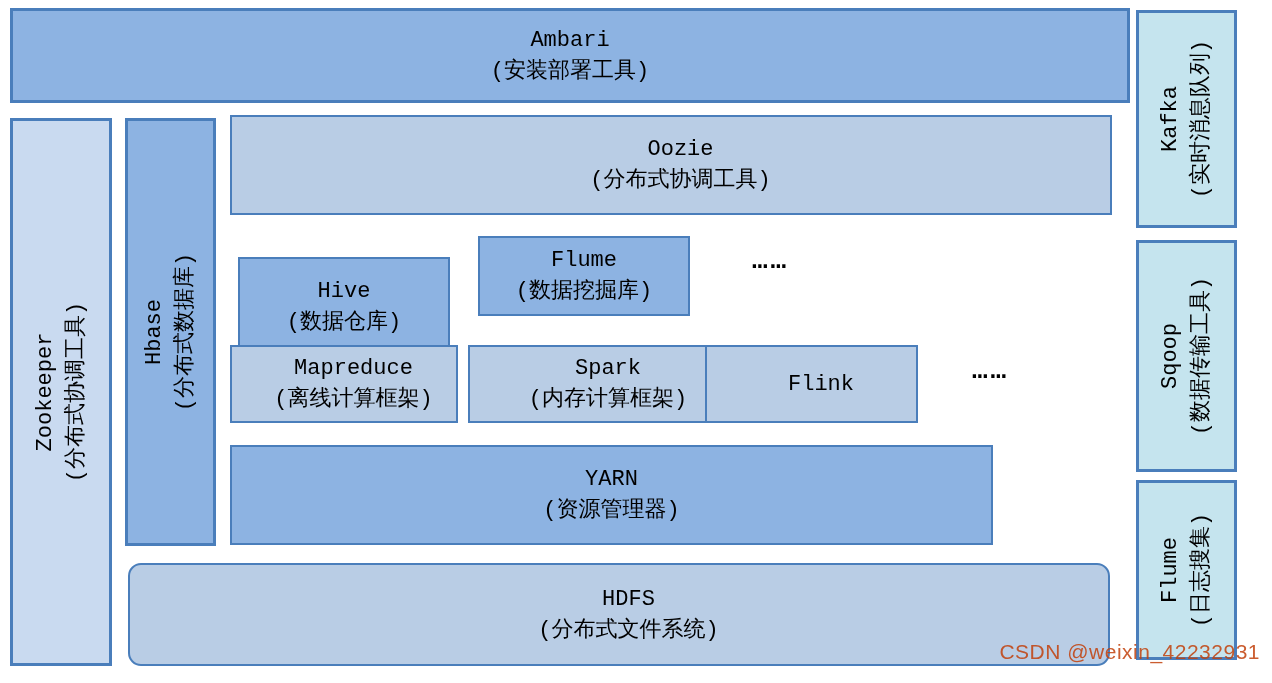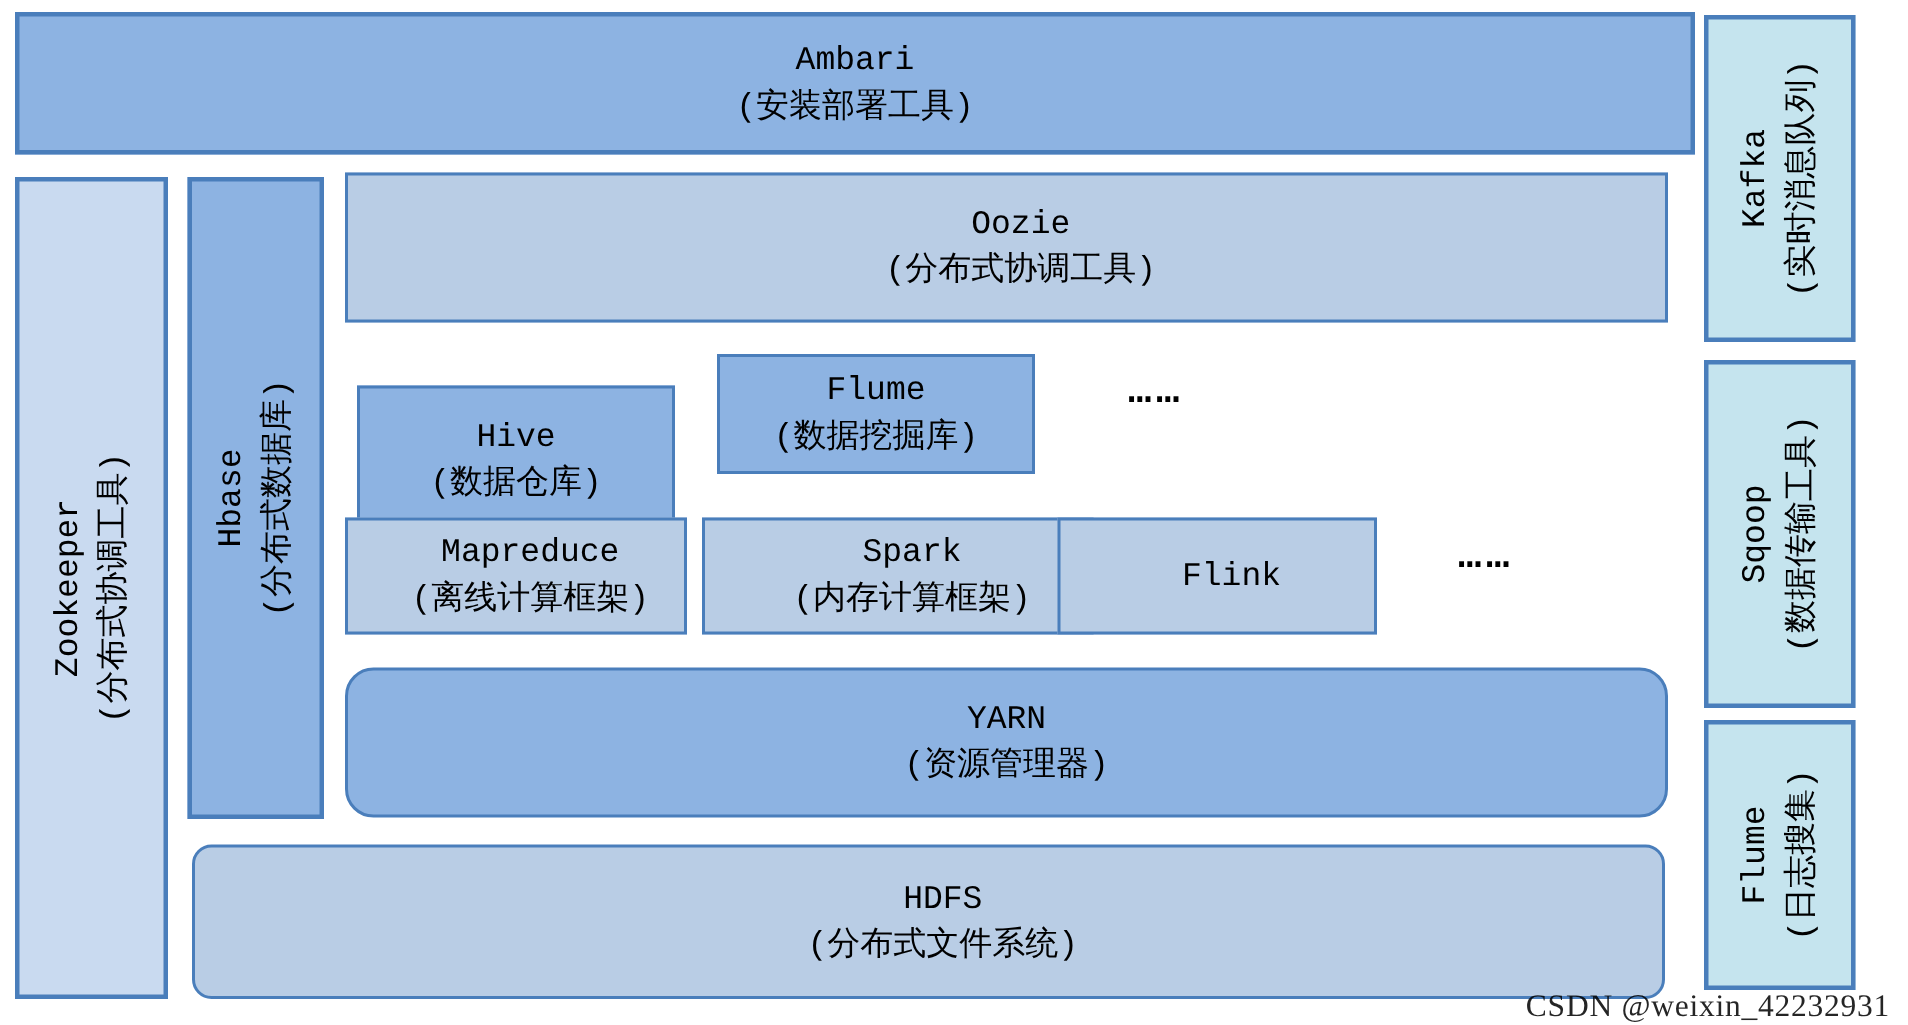--- a/index.html
+++ b/index.html
@@ -23,34 +23,34 @@
 
   #ambari    { left:10px;   top:8px;   width:1120px; height:95px;  border-width:3px; }
   #zookeeper { left:10px;   top:118px; width:102px;  height:548px; border-width:3px; }
   #hbase     { left:125px;  top:118px; width:91px;   height:428px; border-width:3px; }
   #oozie     { left:230px;  top:115px; width:882px;  height:100px; }
   #hive      { left:238px;  top:236px; width:212px;  height:100px;margin-top:21px;  }
   #mahout    { left:478px;  top:236px; width:212px;  height:80px;  }
   #mapreduce { left:230px;  top:345px; width:228px;  height:78px;  }
   #spark     { left:468px;  top:345px; width:261px;  height:78px;  }
   #flink     { left:705px;  top:345px; width:213px;  height:78px;  }
-  #yarn      { left:230px;  top:445px; width:882px;  height:100px;border-radius:19px; }
+  #yarn      { left:230px;  top:445px; width:763px;  height:100px; }
   #hdfs      { left:128px;  top:563px; width:982px;  height:103px;border-radius:13px; }
   #kafka     { left:1136px; top:10px;  width:101px;  height:218px; border-width:3px; }
   #sqoop     { left:1136px; top:240px; width:101px;  height:232px; border-width:3px; }
   #flume     { left:1136px; top:480px; width:101px;  height:180px; border-width:3px; }
 
   .dots { position:absolute; font-size:26px; font-weight:bold; letter-spacing:3px; white-space:nowrap; }
   #dots1 { left:752px; top:246px; }
   #dots2 { left:972px; top:356px; }
 
   #watermark {
-    position:absolute; right:12px; bottom:0;
-    font-family:Liberation Serif, serif;
-    font-size:21px; color:#000000; opacity:0.85; letter-spacing:0.5px;
+    position:absolute; right:12px; bottom:19px;
+    font-family:Liberation Sans, sans-serif;
+    font-size:21px; color:#c2410c; opacity:0.85; letter-spacing:0.5px;
     z-index:10;
   }
 </style>
 </head>
 <body>
 
 <div class="canvas">
 
   <div id="ambari" class="box fill-med">
     <div class="t1">Ambari</div>

